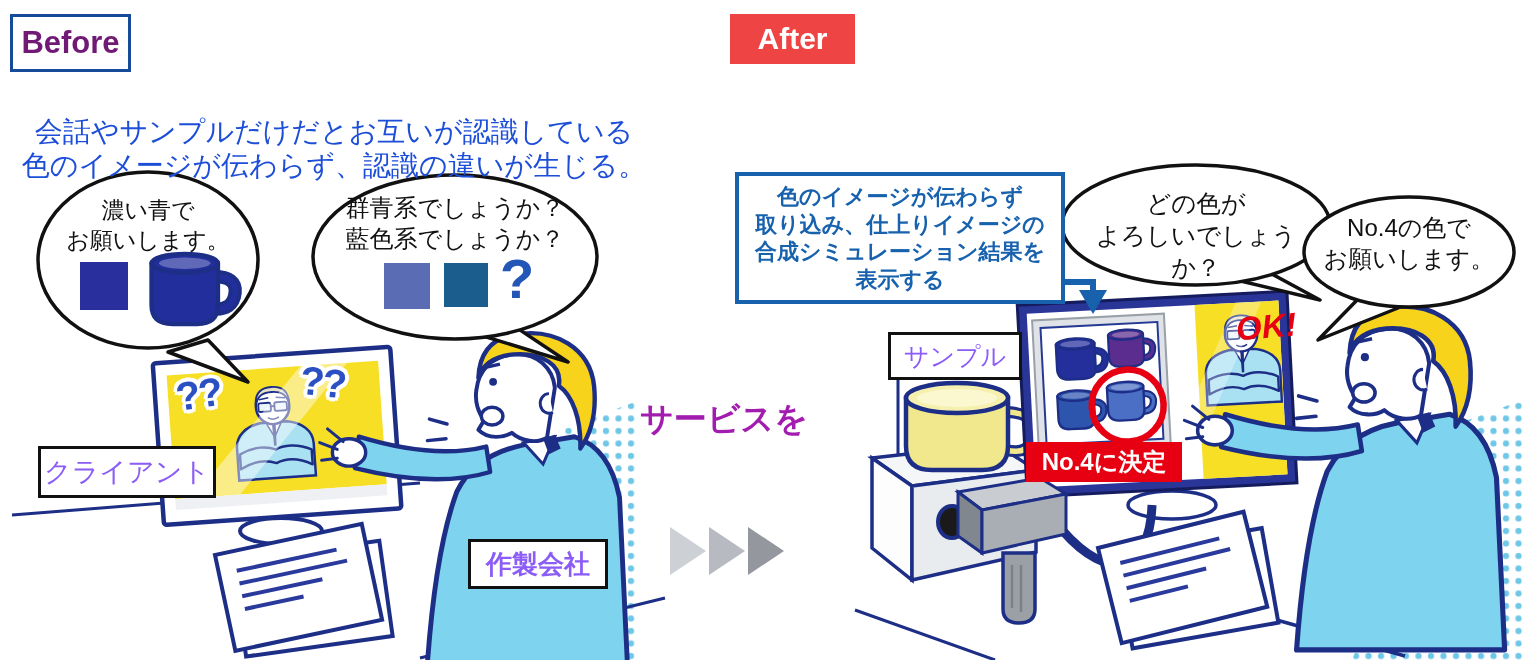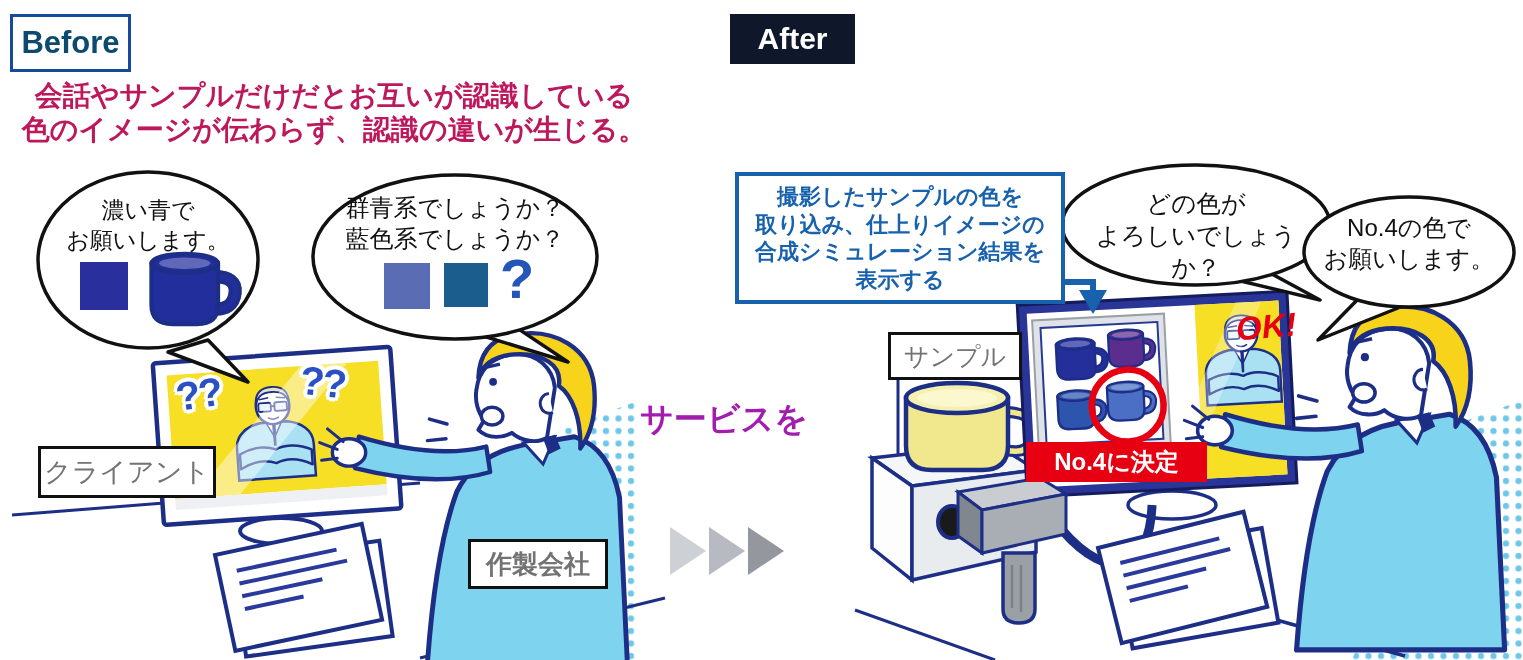--- a/index.html
+++ b/index.html
@@ -1,26 +1,26 @@
 <!DOCTYPE html>
 <html><head>
 <meta charset="utf-8">
 <style>
   html,body{margin:0;padding:0;background:#fff;}
   #stage{position:relative;width:1523px;height:660px;overflow:hidden;background:#fff;
          font-family:"Liberation Sans","DejaVu Sans",sans-serif;}
   svg.scene{position:absolute;left:0;top:0;z-index:1;}
   .ovl{position:absolute;z-index:2;}
   .ctr{text-align:center;}
-  .badge-outline{border:3px solid #164a9a;color:#0c4a6e;background:#fff;font-weight:bold;
+  .badge-outline{border:3px solid #164a9a;color:#701a75;background:#fff;font-weight:bold;
                  display:flex;align-items:center;justify-content:center;}
-  .badge-solid{background:#0f172a;color:#fff;font-weight:bold;
+  .badge-solid{background:#ef4444;color:#fff;font-weight:bold;
                display:flex;align-items:center;justify-content:center;}
-  .desc{font-weight:bold;color:#be185d;line-height:1.22;}
-  .lbl{background:#fff;border:3px solid #111;color:#737373;display:flex;align-items:center;
+  .desc{font-weight:normal;color:#1d4ed8;line-height:1.22;margin-top:36px;}
+  .lbl{background:#fff;border:3px solid #111;color:#8b5cf6;display:flex;align-items:center;
        justify-content:center;white-space:nowrap;}
   .infobox{border:4px solid #1761ad;color:#1761ad;background:#fff;font-weight:bold;
            display:flex;flex-direction:column;align-items:center;justify-content:center;line-height:1.25;}
   .midtxt{color:#a21caf;font-weight:bold;line-height:1.3;}
   .bub{color:#111;line-height:1.3;}
   .swatch{position:absolute;z-index:2;}
   .qq{position:absolute;z-index:2;font-weight:bold;color:#2b50c4;letter-spacing:-2px;
       text-shadow:-3px -3px 0 #fff,3px -3px 0 #fff,-3px 3px 0 #fff,3px 3px 0 #fff,
                   0 -4px 0 #fff,0 4px 0 #fff,-4px 0 0 #fff,4px 0 0 #fff;}
   .okt{color:#e60012;font-weight:bold;font-style:italic;}
@@ -226,34 +226,34 @@
 <div class="ovl lbl" style="left:468px;top:539px;width:134px;height:44px;font-size:26px;font-weight:bold;border-width:3.5px;">作製会社</div>
 
 <div class="ovl midtxt ctr" style="left:628px;top:398px;width:192px;font-size:33px;">
   <div>サービスを</div>
 </div>
 
 <div class="ovl badge-solid" style="left:730px;top:14px;width:125px;height:50px;font-size:30px;">After</div>
 
 
 <div class="ovl infobox" style="left:735px;top:172px;width:322px;height:124px;font-size:22px;">
-  <div>撮影したサンプルの色を</div>
+  <div>色のイメージが伝わらず</div>
   <div>取り込み、仕上りイメージの</div>
   <div>合成シミュレーション結果を</div>
   <div>表示する</div>
 </div>
 
 <div class="ovl bub ctr" style="left:1078px;top:188px;width:236px;font-size:24.5px;">
   <div>どの色が</div>
   <div>よろしいでしょうか？</div>
 </div>
 <div class="ovl bub ctr" style="left:1320px;top:212px;width:178px;font-size:24px;">
   <div>No.4の色で</div>
   <div>お願いします。</div>
 </div>
 
 <div class="ovl lbl" style="left:888px;top:332px;width:128px;height:42px;font-size:25px;font-weight:500;border-width:3.5px;">サンプル</div>
 
 <div class="ovl okt" style="left:1236px;top:308px;font-size:33px;transform:rotate(-5deg);">OK!</div>
 
-<div class="ovl decision" style="left:1026px;top:442px;width:181px;height:40px;font-size:24px;">No.4に決定</div>
+<div class="ovl decision" style="left:1026px;top:442px;width:156px;height:40px;font-size:24px;">No.4に決定</div>
 
 </div>
 
 </body></html>

